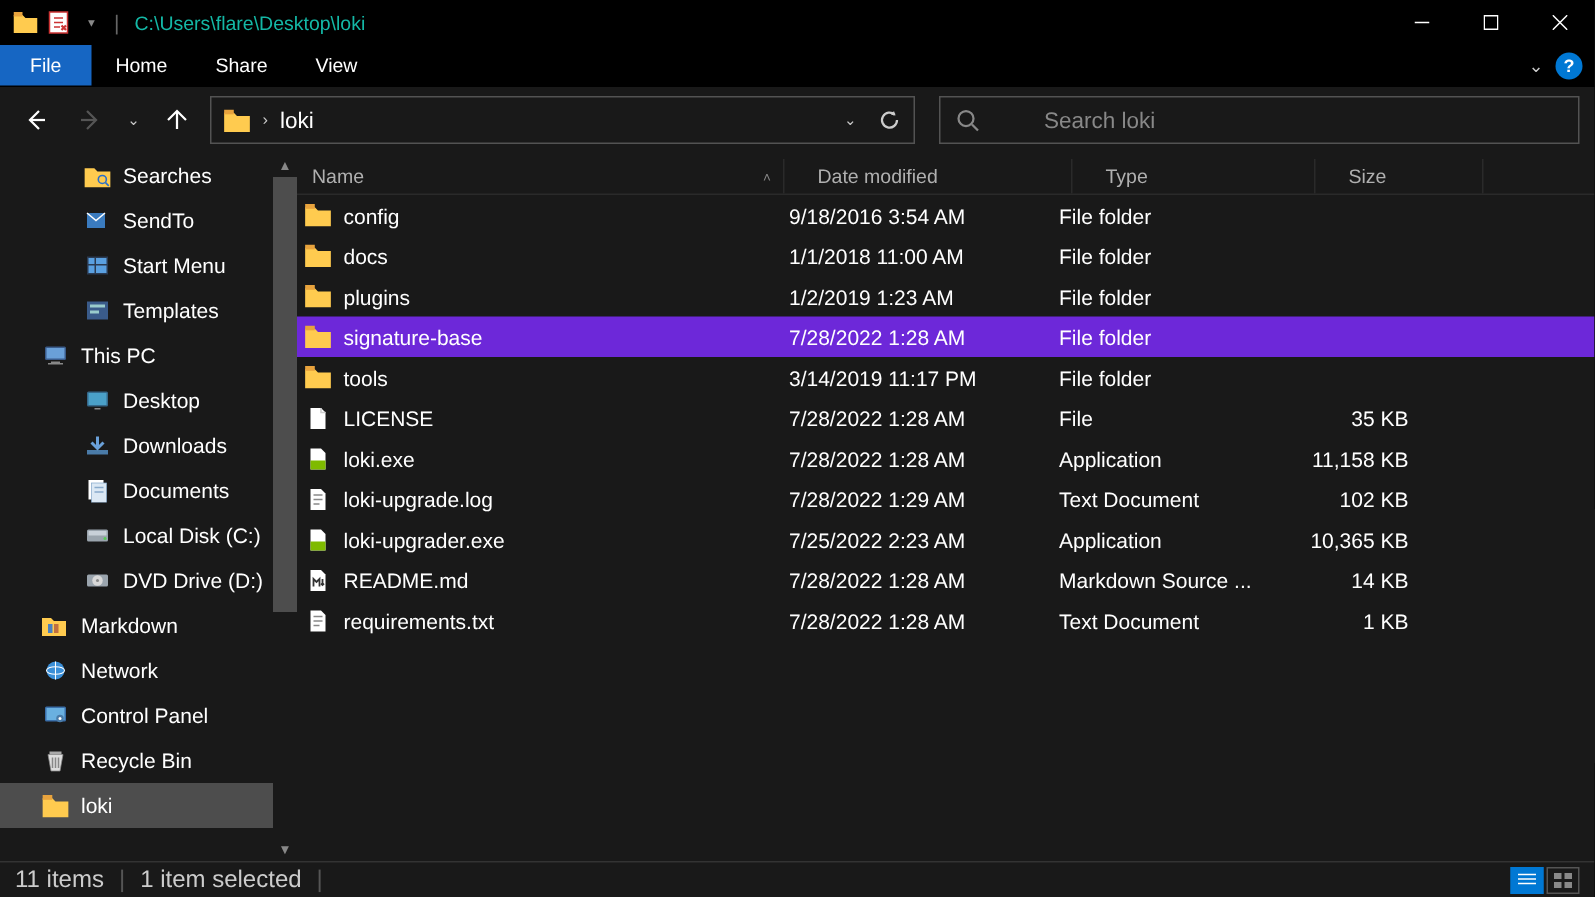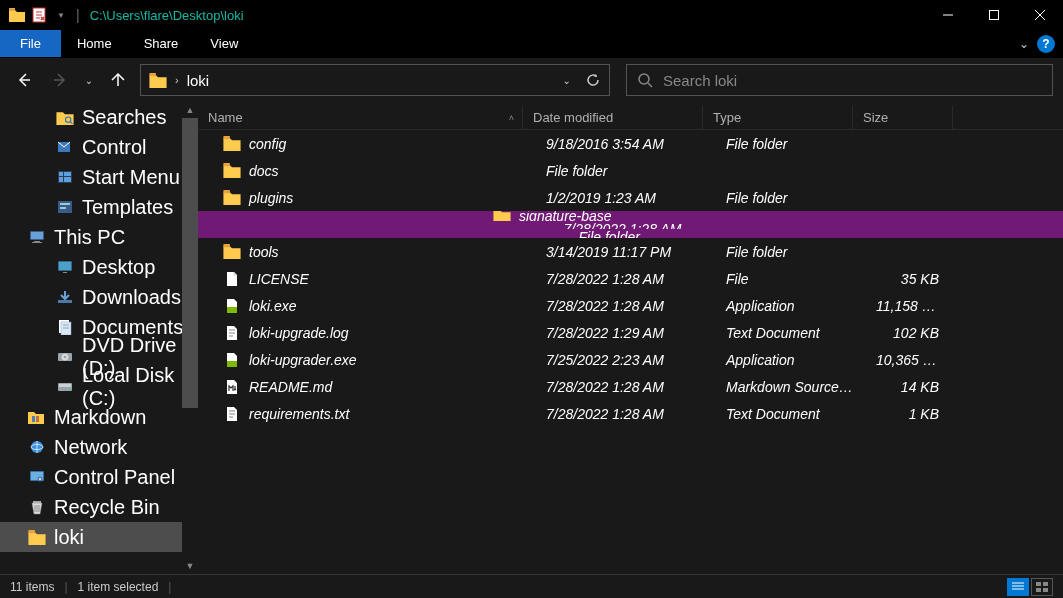--- a/index.html
+++ b/index.html
@@ -18,53 +18,53 @@
 .ribbon-tab { color: #fff; padding: 0 16px; height: 100%; display: flex; align-items: center; font-size: 13px; }
 .ribbon-right { margin-left: auto; display: flex; align-items: center; padding-right: 8px; gap: 8px; }
 .help-circle { width: 18px; height: 18px; border-radius: 50%; background: #0078d4; color: #fff; display: flex; align-items: center; justify-content: center; font-size: 12px; font-weight: bold; }
 
 .navbar { height: 44px; background: #191919; display: flex; align-items: center; padding: 0 10px; gap: 8px; }
 .nav-btn { width: 28px; height: 28px; display: flex; align-items: center; justify-content: center; color: #fff; }
 .nav-btn.disabled { color: #555; }
 .address-bar { flex: 0 0 470px; height: 32px; background: #191919; border: 1px solid #535353; display: flex; align-items: center; padding: 0 8px; gap: 8px; }
 .address-text { flex: 1; color: #fff; font-size: 15px; }
 .search-bar { flex: 1; height: 32px; background: #191919; border: 1px solid #535353; display: flex; align-items: center; padding: 0 10px; gap: 10px; margin-left: 8px; }
-.search-bar input { background: transparent; border: none; color: #fff; font-size: 15px; outline: none; flex: 1; }
+.search-bar input { background: transparent; border: none; color: #fff; font-size: 15px; outline: none; flex: 1; margin-left: 33px; }
 .search-bar input::placeholder { color: #888; }
 
 .content { display: flex; height: calc(598px - 30px - 28px - 44px - 24px); background: #191919; }
 .sidebar { width: 198px; background: #191919; overflow-y: auto; position: relative; }
 .sidebar-scrollbar { position: absolute; right: 0; top: 0; width: 16px; height: 100%; background: #191919; }
 .sidebar-scrollbar-thumb { position: absolute; right: 0; top: 0; width: 16px; height: 290px; background: #4d4d4d; }
 .sidebar-scrollbar-arrow { position: absolute; right: 0; width: 16px; height: 16px; display: flex; align-items: center; justify-content: center; background: #191919; color: #888; font-size: 9px;}
-.tree-item { display: flex; align-items: center; height: 30px; padding-left: 42px; gap: 8px; color: #fff; font-size: 20px; cursor: pointer; }
+.tree-item { display: flex; align-items: center; height: 30px; padding-left: 42px; gap: 8px; color: #fff; font-size: 14px; cursor: pointer; }
 .tree-item.indent1 { padding-left: 56px; }
 .tree-item.indent-less { padding-left: 28px; }
 .tree-item.current { background: #4d4d4d; }
 .tree-icon { width: 18px; height: 18px; display: flex; align-items: center; justify-content: center; flex-shrink: 0; }
 
 .filelist { flex: 1; background: #191919; position: relative; }
-.columns { height: 28px; display: flex; align-items: center; border-bottom: 1px solid #2a2a2a; color: #b0b0b0; font-size: 13px; padding-top: 4px; }
+.columns { height: 28px; display: flex; align-items: center; border-bottom: 1px solid #2a2a2a; color: #b0b0b0; font-size: 13px; padding-top: 4px; gap: 12px; }
 .col { padding-left: 10px; display: flex; align-items: center; gap: 6px; height: 100%; border-right: 1px solid #2a2a2a; }
 .col-name { width: 325px; }
 .col-date { width: 180px; }
 .col-type { width: 150px; }
 .col-size { width: 100px; justify-content: flex-start; }
 .sort-ind { font-size: 9px; color: #888; margin-left: auto; margin-right: 8px; }
 
 .file-row { height: 27px; display: flex; align-items: center; color: #fff; font-size: 14px; }
-.file-row.selected { background: #701a75; flex-direction: column; }
-.file-row .cell { padding-left: 23px; overflow: hidden; white-space: nowrap; text-overflow: ellipsis; font-style: italic; }
+.file-row.selected { background: #6d28d9; }
+.file-row .cell { padding-left: 3px; overflow: hidden; white-space: nowrap; text-overflow: ellipsis; }
 .cell-name { width: 325px; display: flex; align-items: center; gap: 8px; }
 .cell-date { width: 180px; }
 .cell-type { width: 150px; }
 .cell-size { width: 100px; text-align: right; padding-right: 14px; }
 .file-icon { width: 18px; height: 18px; display: flex; align-items: center; justify-content: center; flex-shrink: 0; margin-left: 2px; }
 
-.statusbar { height: 24px; background: #191919; border-top: 1px solid #333; display: flex; align-items: center; padding: 0 10px; color: #ccc; font-size: 12px; gap: 10px; }
+.statusbar { height: 24px; background: #191919; border-top: 1px solid #333; display: flex; align-items: center; padding: 0 10px; color: #ccc; font-size: 16px; gap: 10px; }
 .statusbar-sep { color: #555; }
 .statusbar-right { margin-left: auto; display: flex; gap: 2px; }
 .view-btn { width: 22px; height: 18px; border: 1px solid #555; display: flex; align-items: center; justify-content: center; }
 .view-btn.active { background: #0078d4; border-color: #0078d4; }
 
 svg { display: block; }
 </style>
 </head>
 <body>
 
@@ -179,21 +179,21 @@
           </span>
           <span>Searches</span>
         </div>
         <div class="tree-item indent1">
           <span class="tree-icon">
             <svg width="18" height="16" viewBox="0 0 18 16">
               <rect x="2" y="3" width="12" height="10" fill="#3a7bbf"></rect>
               <path d="M2 3 L8 8 L14 3" fill="none" stroke="#fff"></path>
             </svg>
           </span>
-          <span>Control</span>
+          <span>SendTo</span>
         </div>
         <div class="tree-item indent1">
           <span class="tree-icon">
             <svg width="18" height="16" viewBox="0 0 18 16">
               <rect x="2" y="2" width="14" height="12" fill="#2b3b52"></rect>
               <rect x="3" y="3" width="4" height="4" fill="#5aa0e0"></rect>
               <rect x="8" y="3" width="7" height="4" fill="#5aa0e0"></rect>
               <rect x="3" y="8" width="4" height="5" fill="#5aa0e0"></rect>
               <rect x="8" y="8" width="7" height="5" fill="#5aa0e0"></rect>
             </svg>
@@ -248,35 +248,35 @@
               <line x1="7" y1="6" x2="13" y2="6" stroke="#88aacc"></line>
               <line x1="7" y1="9" x2="13" y2="9" stroke="#88aacc"></line>
             </svg>
           </span>
           <span>Documents</span>
         </div>
         <div class="tree-item indent1">
           <span class="tree-icon">
             <svg width="18" height="16" viewBox="0 0 18 16">
               <rect x="2" y="4" width="14" height="8" fill="#9aa4ad" rx="1"></rect>
+              <rect x="3" y="5" width="12" height="3" fill="#c8d0d8"></rect>
+              <circle cx="14" cy="10" r="1" fill="#5c5"></circle>
+            </svg>
+          </span>
+          <span>Local Disk (C:)</span>
+        </div>
+        <div class="tree-item indent1">
+          <span class="tree-icon">
+            <svg width="18" height="16" viewBox="0 0 18 16">
+              <rect x="2" y="4" width="14" height="8" fill="#9aa4ad" rx="1"></rect>
               <circle cx="9" cy="8" r="3.5" fill="#d8d8d8"></circle>
               <circle cx="9" cy="8" r="1" fill="#888"></circle>
             </svg>
           </span>
           <span>DVD Drive (D:)</span>
-        </div>
-        <div class="tree-item indent1">
-          <span class="tree-icon">
-            <svg width="18" height="16" viewBox="0 0 18 16">
-              <rect x="2" y="4" width="14" height="8" fill="#9aa4ad" rx="1"></rect>
-              <rect x="3" y="5" width="12" height="3" fill="#c8d0d8"></rect>
-              <circle cx="14" cy="10" r="1" fill="#5c5"></circle>
-            </svg>
-          </span>
-          <span>Local Disk (C:)</span>
         </div>
         <div class="tree-item indent-less">
           <span class="tree-icon">
             <svg width="18" height="16" viewBox="0 0 18 16">
               <path d="M0 3 L6 3 L8 5 L16 5 L16 15 L0 15 Z" fill="#ffcb4f"></path>
               <rect x="4" y="7" width="3" height="6" fill="#4a80c0"></rect>
               <rect x="8" y="7" width="3" height="6" fill="#c07040"></rect>
             </svg>
           </span>
           <span>Markdown</span>
@@ -365,20 +365,21 @@
         <div class="file-row">
           <div class="cell cell-name">
             <span class="file-icon">
               <svg width="18" height="15" viewBox="0 0 16 14">
                 <path d="M0 2 L6 2 L8 4 L16 4 L16 14 L0 14 Z" fill="#ffcb4f"></path>
                 <rect x="0" y="0" width="6" height="3" fill="#e8a33d"></rect>
               </svg>
             </span>
             <span>docs</span>
           </div>
+          <div class="cell cell-date">1/1/2018 11:00 AM</div>
           <div class="cell cell-type">File folder</div>
           <div class="cell cell-size"></div>
         </div>
         <div class="file-row">
           <div class="cell cell-name">
             <span class="file-icon">
               <svg width="18" height="15" viewBox="0 0 16 14">
                 <path d="M0 2 L6 2 L8 4 L16 4 L16 14 L0 14 Z" fill="#ffcb4f"></path>
                 <rect x="0" y="0" width="6" height="3" fill="#e8a33d"></rect>
               </svg>

